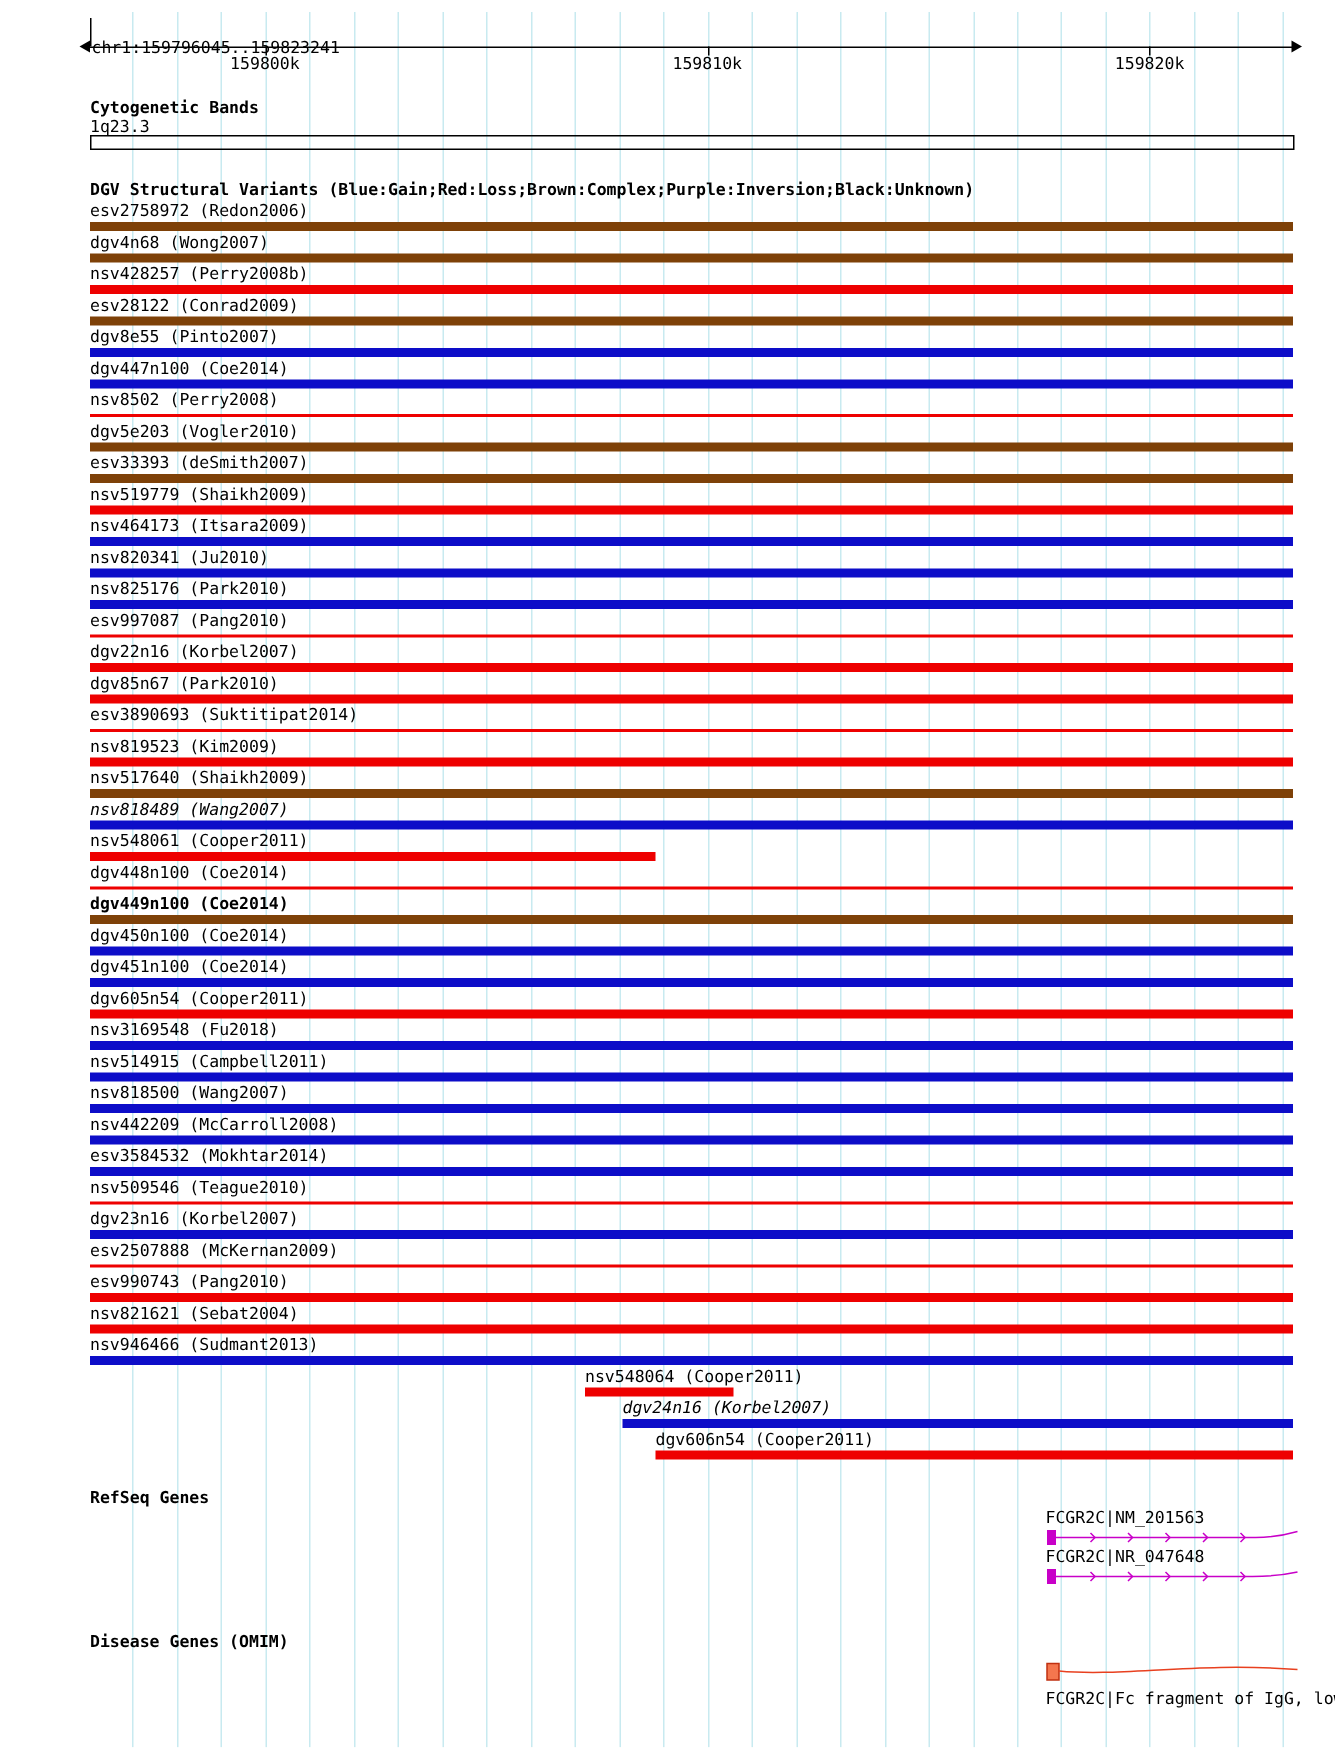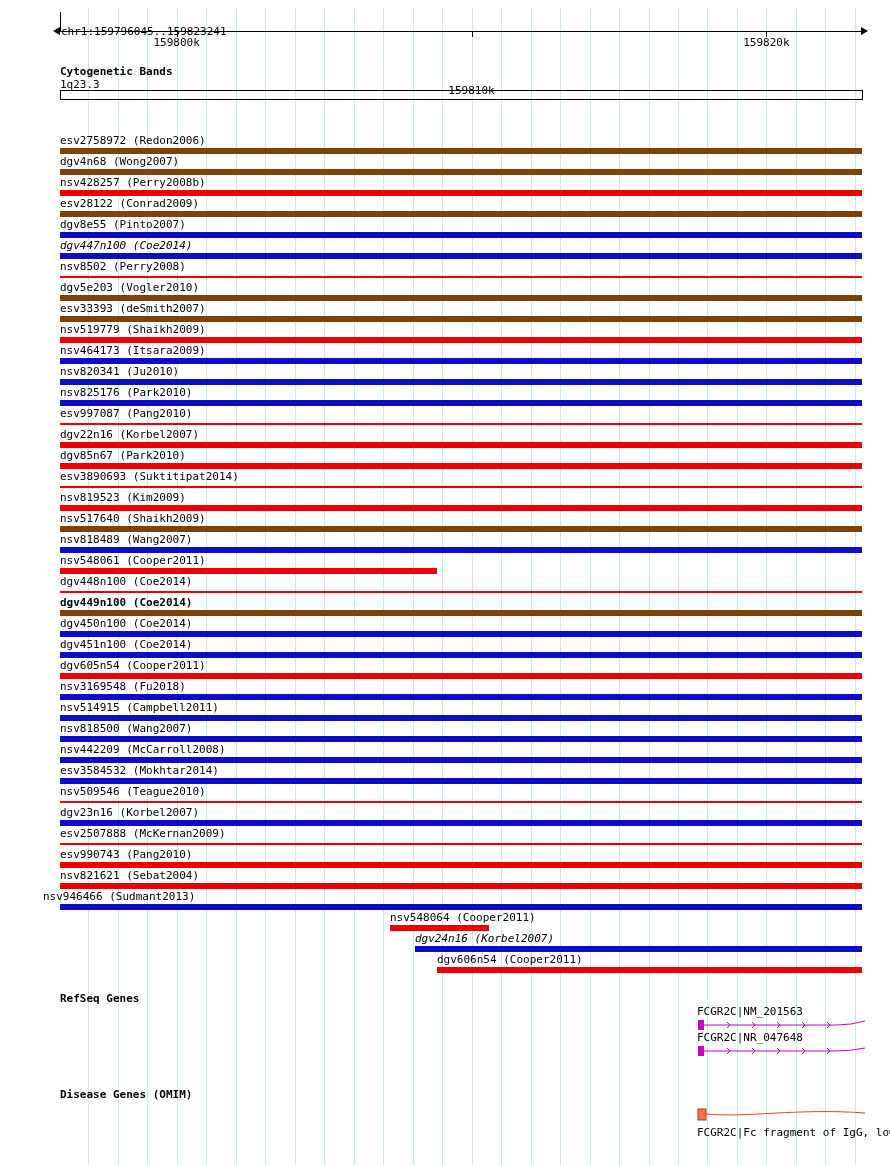--- a/index.html
+++ b/index.html
@@ -29,32 +29,33 @@
   <div class="txt" style="left:61px;top:26px">chr1:159796045..159823241</div>
   <div class="vline" style="left:60px;top:12px;height:19px"></div>
   <div class="hline" style="left:60px;top:31px;width:802px"></div>
   <div class="arrow left" style="left:53px;top:27px"></div>
   <div class="arrow right" style="left:861px;top:27px"></div>
 
   <div class="txt bold" style="left:60px;top:66px">Cytogenetic Bands</div>
   <div class="txt" style="left:60px;top:79px">1q23.3</div>
   <div class="bandbox" style="left:60px;top:90px;width:801px;height:8px"></div>
 
+  <div class="txt bold" style="left:60px;top:121px">DGV Structural Variants (Blue:Gain;Red:Loss;Brown:Complex;Purple:Inversion;Black:Unknown)</div>
   <div id="variants">
       <div class="vlabel" style="left: 60px; top: 135px;">esv2758972 (Redon2006)</div>
       <div class="vbar" style="left: 60px; width: 802px; top: 148px; background: rgb(126, 65, 8);"></div>
       <div class="vlabel" style="left: 60px; top: 156px;">dgv4n68 (Wong2007)</div>
       <div class="vbar" style="left: 60px; width: 802px; top: 169px; background: rgb(126, 65, 8);"></div>
       <div class="vlabel" style="left: 60px; top: 177px;">nsv428257 (Perry2008b)</div>
       <div class="vbar" style="left: 60px; width: 802px; top: 190px; background: rgb(238, 0, 0);"></div>
       <div class="vlabel" style="left: 60px; top: 198px;">esv28122 (Conrad2009)</div>
       <div class="vbar" style="left: 60px; width: 802px; top: 211px; background: rgb(126, 65, 8);"></div>
       <div class="vlabel" style="left: 60px; top: 219px;">dgv8e55 (Pinto2007)</div>
       <div class="vbar" style="left: 60px; width: 802px; top: 232px; background: rgb(13, 13, 200);"></div>
-      <div class="vlabel" style="left: 60px; top: 240px; font-style: italic;">dgv447n100 (Coe2014)</div>
+      <div class="vlabel" style="left: 60px; top: 240px;">dgv447n100 (Coe2014)</div>
       <div class="vbar" style="left: 60px; width: 802px; top: 253px; background: rgb(13, 13, 200);"></div>
       <div class="vlabel" style="left: 60px; top: 261px;">nsv8502 (Perry2008)</div>
       <div class="vbar thin" style="left: 60px; width: 802px; top: 276px; background: rgb(238, 0, 0);"></div>
       <div class="vlabel" style="left: 60px; top: 282px;">dgv5e203 (Vogler2010)</div>
       <div class="vbar" style="left: 60px; width: 802px; top: 295px; background: rgb(126, 65, 8);"></div>
       <div class="vlabel" style="left: 60px; top: 303px;">esv33393 (deSmith2007)</div>
       <div class="vbar" style="left: 60px; width: 802px; top: 316px; background: rgb(126, 65, 8);"></div>
       <div class="vlabel" style="left: 60px; top: 324px;">nsv519779 (Shaikh2009)</div>
       <div class="vbar" style="left: 60px; width: 802px; top: 337px; background: rgb(238, 0, 0);"></div>
       <div class="vlabel" style="left: 60px; top: 345px;">nsv464173 (Itsara2009)</div>
@@ -68,21 +69,21 @@
       <div class="vlabel" style="left: 60px; top: 429px;">dgv22n16 (Korbel2007)</div>
       <div class="vbar" style="left: 60px; width: 802px; top: 442px; background: rgb(238, 0, 0);"></div>
       <div class="vlabel" style="left: 60px; top: 450px;">dgv85n67 (Park2010)</div>
       <div class="vbar" style="left: 60px; width: 802px; top: 463px; background: rgb(238, 0, 0);"></div>
       <div class="vlabel" style="left: 60px; top: 471px;">esv3890693 (Suktitipat2014)</div>
       <div class="vbar thin" style="left: 60px; width: 802px; top: 486px; background: rgb(238, 0, 0);"></div>
       <div class="vlabel" style="left: 60px; top: 492px;">nsv819523 (Kim2009)</div>
       <div class="vbar" style="left: 60px; width: 802px; top: 505px; background: rgb(238, 0, 0);"></div>
       <div class="vlabel" style="left: 60px; top: 513px;">nsv517640 (Shaikh2009)</div>
       <div class="vbar" style="left: 60px; width: 802px; top: 526px; background: rgb(126, 65, 8);"></div>
-      <div class="vlabel" style="left: 60px; top: 534px;">nsv818489 (Wang2007)</div>
+      <div class="vlabel" style="left: 60px; top: 534px; font-style: italic;">nsv818489 (Wang2007)</div>
       <div class="vbar" style="left: 60px; width: 802px; top: 547px; background: rgb(13, 13, 200);"></div>
       <div class="vlabel" style="left: 60px; top: 555px;">nsv548061 (Cooper2011)</div>
       <div class="vbar" style="left: 60px; width: 377px; top: 568px; background: rgb(238, 0, 0);"></div>
       <div class="vlabel" style="left: 60px; top: 576px;">dgv448n100 (Coe2014)</div>
       <div class="vbar thin" style="left: 60px; width: 802px; top: 591px; background: rgb(238, 0, 0);"></div>
       <div class="vlabel" style="left: 60px; top: 597px; font-weight: bold;">dgv449n100 (Coe2014)</div>
       <div class="vbar" style="left: 60px; width: 802px; top: 610px; background: rgb(126, 65, 8);"></div>
       <div class="vlabel" style="left: 60px; top: 618px;">dgv450n100 (Coe2014)</div>
       <div class="vbar" style="left: 60px; width: 802px; top: 631px; background: rgb(13, 13, 200);"></div>
       <div class="vlabel" style="left: 60px; top: 639px;">dgv451n100 (Coe2014)</div>
@@ -102,21 +103,21 @@
       <div class="vlabel" style="left: 60px; top: 786px;">nsv509546 (Teague2010)</div>
       <div class="vbar thin" style="left: 60px; width: 802px; top: 801px; background: rgb(238, 0, 0);"></div>
       <div class="vlabel" style="left: 60px; top: 807px;">dgv23n16 (Korbel2007)</div>
       <div class="vbar" style="left: 60px; width: 802px; top: 820px; background: rgb(13, 13, 200);"></div>
       <div class="vlabel" style="left: 60px; top: 828px;">esv2507888 (McKernan2009)</div>
       <div class="vbar thin" style="left: 60px; width: 802px; top: 843px; background: rgb(238, 0, 0);"></div>
       <div class="vlabel" style="left: 60px; top: 849px;">esv990743 (Pang2010)</div>
       <div class="vbar" style="left: 60px; width: 802px; top: 862px; background: rgb(238, 0, 0);"></div>
       <div class="vlabel" style="left: 60px; top: 870px;">nsv821621 (Sebat2004)</div>
       <div class="vbar" style="left: 60px; width: 802px; top: 883px; background: rgb(238, 0, 0);"></div>
-      <div class="vlabel" style="left: 43px; top: 891px;">nsv946466 (Sudmant2013)</div>
+      <div class="vlabel" style="left: 60px; top: 891px;">nsv946466 (Sudmant2013)</div>
       <div class="vbar" style="left: 60px; width: 802px; top: 904px; background: rgb(13, 13, 200);"></div>
       <div class="vlabel" style="left: 390px; top: 912px;">nsv548064 (Cooper2011)</div>
       <div class="vbar" style="left: 390px; width: 99px; top: 925px; background: rgb(238, 0, 0);"></div>
       <div class="vlabel" style="left: 415px; top: 933px; font-style: italic;">dgv24n16 (Korbel2007)</div>
       <div class="vbar" style="left: 415px; width: 447px; top: 946px; background: rgb(13, 13, 200);"></div>
       <div class="vlabel" style="left: 437px; top: 954px;">dgv606n54 (Cooper2011)</div>
       <div class="vbar" style="left: 437px; width: 425px; top: 967px; background: rgb(238, 0, 0);"></div>
     </div>
 
   <div class="txt bold" style="left:60px;top:993px">RefSeq Genes</div>
@@ -165,16 +166,16 @@
     <div class="gridline" style="left: 678px; background: rgb(200, 234, 240);"></div>
     <div class="gridline" style="left: 707.4px; background: rgb(200, 234, 240);"></div>
     <div class="gridline" style="left: 736.9px; background: rgb(200, 234, 240);"></div>
     <div class="gridline" style="left: 766.4px; background: rgb(200, 234, 240);"></div>
     <div class="gridline" style="left: 795.9px; background: rgb(200, 234, 240);"></div>
     <div class="gridline" style="left: 825.4px; background: rgb(200, 234, 240);"></div>
     <div class="gridline" style="left: 854.9px; background: rgb(200, 234, 240);"></div>
     <div class="tick" style="left: 176.6px;"></div>
     <div class="ticklabel" style="left: 176.6px;">159800k</div>
     <div class="tick" style="left: 471.5px;"></div>
-    <div class="ticklabel" style="left: 471.5px; margin-top: 48px;">159810k</div>
+    <div class="ticklabel" style="left: 471.5px;">159810k</div>
     <div class="tick" style="left: 766.4px;"></div>
     <div class="ticklabel" style="left: 766.4px;">159820k</div>
   </div>
 
 </body></html>

